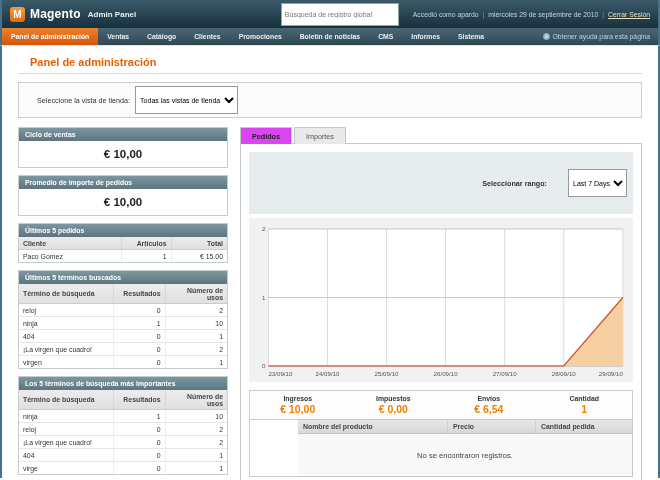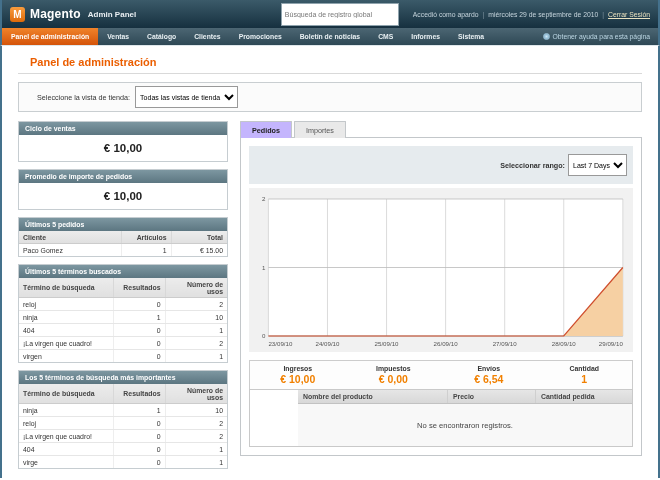--- a/index.html
+++ b/index.html
@@ -50,21 +50,21 @@
     border-top:1px solid #dfe7eb;
   }
   .page-title { color:#eb5e00; font-size:11px; font-weight:bold; margin:3px 0 5px 12px; }
   .title-rule { border:0; border-top:1px solid #d9d9d9; margin:0 0 8px 0; }
 
   .store-bar {
     border:1px solid #c9ced1; background:#fbfbfb; padding:3px 18px;
     font-size:7.2px; color:#333; display:flex; align-items:center; gap:5px;
     margin:0 0 9px 0;
   }
-  select { font-size:7px; font-family:"Liberation Sans", sans-serif; height:22px; border:1px solid #999; background:#fff; }
+  select { font-size:7px; font-family:"Liberation Sans", sans-serif; height:28px; border:1px solid #999; background:#fff; }
 
   .cols { display:flex; gap:12px; align-items:flex-start; }
   .col-left { width:210px; flex:none; }
   .col-right { flex:1; min-width:0; }
 
   
   .box { border:1px solid #c6cdd1; margin-bottom:7px; background:#fff; }
   .box-hd {
     background:linear-gradient(#7d97a1,#5c7681); color:#fff;
     font-size:6.9px; font-weight:bold; padding:3px 6px;
@@ -82,26 +82,26 @@
   table.mini .num { text-align:right; }
   .w-res { width:52px; } .w-uso { width:62px; } .w-art { width:50px; } .w-tot { width:56px; }
 
   
   .tabs { display:flex; gap:2px; position:relative; z-index:2; }
   .tab {
     font-size:7.2px; padding:3.5px 11px; cursor:pointer;
     border:1px solid #c3c7ca; border-bottom:none; background:#e9e9e9; color:#555;
     border-radius:1px 1px 0 0;
   }
-  .tab.active { background:#c4b5fd; font-weight:bold; color:#222; }
+  .tab.active { background:#d946ef; font-weight:bold; color:#222; }
   .panel { border:1px solid #c3c7ca; background:#fff; padding:8px; margin-top:-1px; }
 
   .range-bar {
-    background:#e6ebee; padding:8px 6px; display:flex; justify-content:flex-end;
-    align-items:center; gap:3px; font-size:7.2px; font-weight:bold; color:#333;
+    background:#e6ebee; padding:17px 6px; display:flex; justify-content:flex-end;
+    align-items:center; gap:21px; font-size:7.2px; font-weight:bold; color:#333;
   }
   .chart-wrap { background:#f1f1f1; padding:5px 4px 2px 4px; margin-top:4px; }
   svg.chart { display:block; width:100%; height:157px; font-family:"Liberation Sans", sans-serif; }
 
   .totals { display:flex; border:1px solid #ccc; margin-top:8px; padding:4px 0; background:#fdfdfd; }
   .tot { flex:1; text-align:center; }
   .tot-lb { font-size:6.9px; font-weight:bold; color:#333; }
   .tot-vl { font-size:10.5px; font-weight:bold; color:#f18000; margin-top:1px; }
 
   .btabs { display:flex; gap:2px; margin-top:10px; position:relative; z-index:2; }

